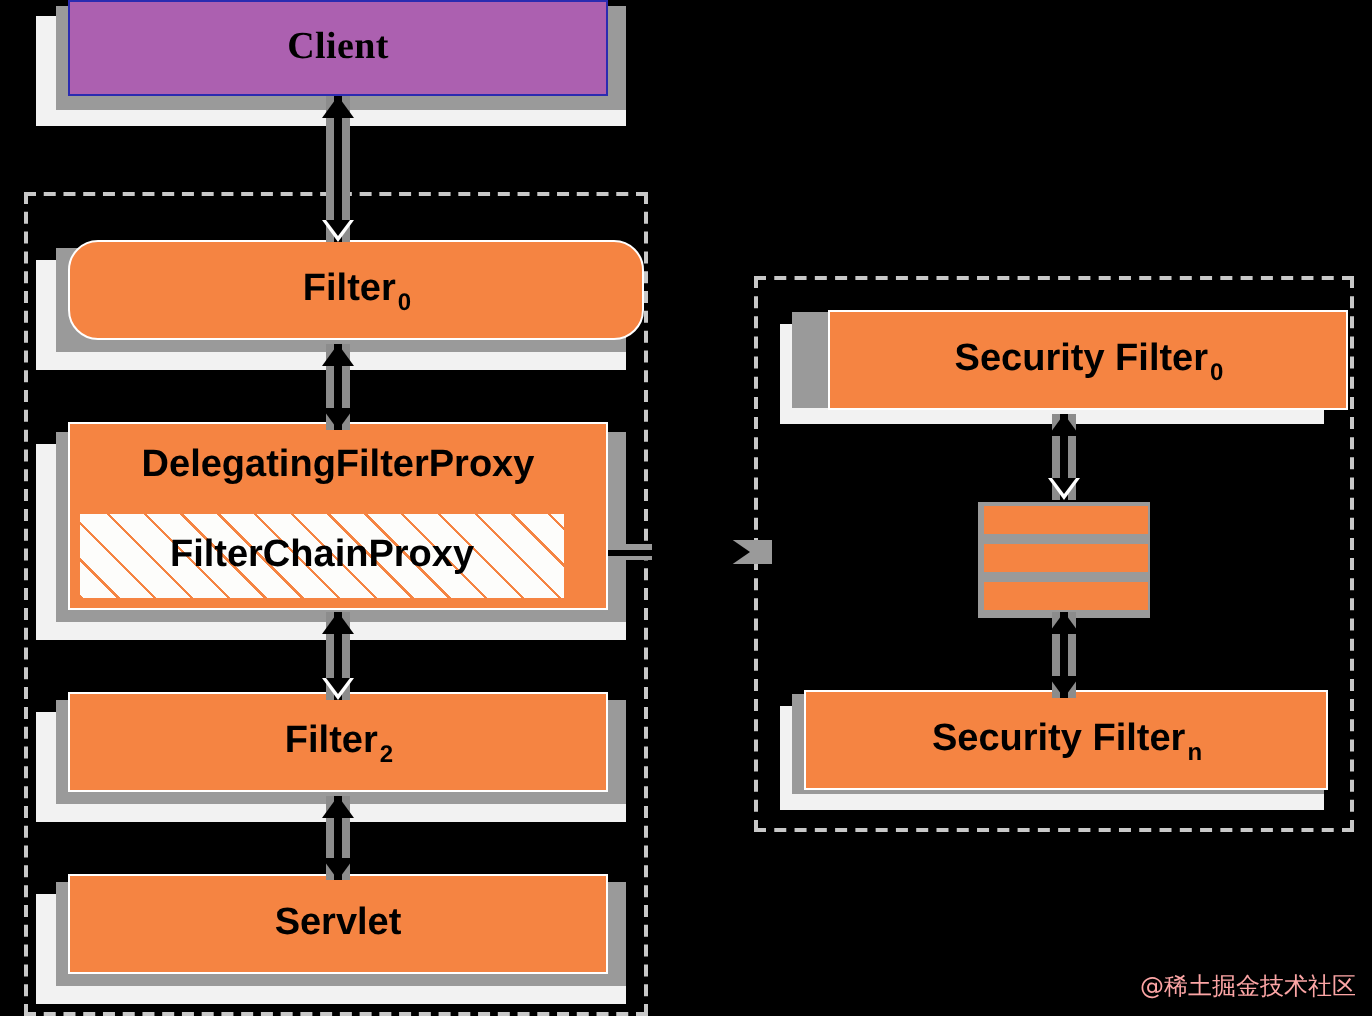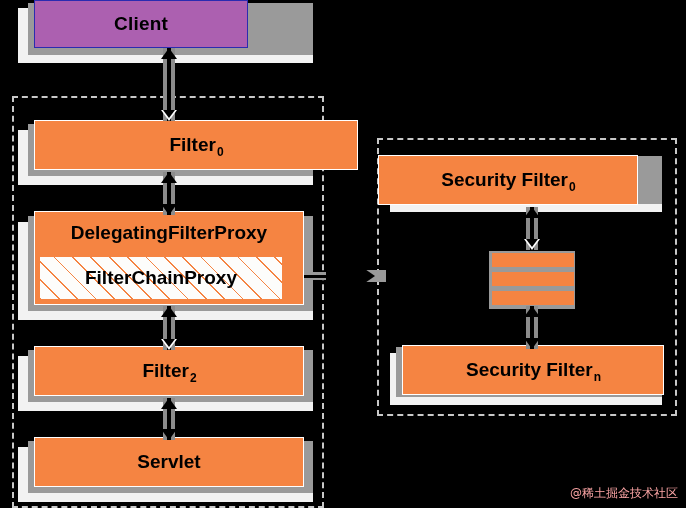--- a/index.html
+++ b/index.html
@@ -256,34 +256,34 @@
 <body>
 
 <div id="canvas">
 
   <div class="group-box" style="left:12px; top:96px; width:312px; height:412px;"></div>
 
   <div class="group-box" style="left:377px; top:138px; width:300px; height:278px;"></div>
 
   <div class="shadow-far" style="left:18px; top:8px; width:295px; height:55px;"></div>
   <div class="shadow-mid" style="left:28px; top:3px; width:285px; height:52px;"></div>
-  <div class="node client-box" style="left:34px; top:0px; width:214px; height:48px;">
+  <div class="node client-box" style="left:34px; top:0px; width:270px; height:48px;font-family:Liberation Serif, serif;">
     <span class="label">Client</span>
   </div>
 
   <div class="arrow-v" style="left:160px; top:48px; width:18px; height:73px;">
     <div class="shaft-outer"></div>
     <div class="shaft-inner"></div>
     <div class="head-up-solid"></div>
     <div class="head-down-hollow"></div>
   </div>
 
   <div class="shadow-far" style="left:18px; top:130px; width:295px; height:55px;"></div>
   <div class="shadow-mid" style="left:28px; top:124px; width:285px; height:52px;"></div>
-  <div class="node orange-box" style="left:34px; top:120px; width:324px; height:50px;">
+  <div class="node orange-box" style="left:34px; top:120px; width:288px; height:50px;border-radius:15px;">
     <span class="label">
       <span>Filter</span><sub>0</sub>
     </span>
   </div>
 
   <div class="arrow-v" style="left:160px; top:172px; width:18px; height:43px;">
     <div class="shaft-outer"></div>
     <div class="shaft-inner"></div>
     <div class="head-up-solid"></div>
     <div class="head-down-solid"></div>
@@ -326,21 +326,21 @@
   </div>
 
   <div class="shadow-far" style="left:18px; top:447px; width:295px; height:55px;"></div>
   <div class="shadow-mid" style="left:28px; top:441px; width:285px; height:52px;"></div>
   <div class="node orange-box" style="left:34px; top:437px; width:270px; height:50px;text-align:center;">
     <span class="label">Servlet</span>
   </div>
 
   <div class="shadow-far" style="left:390px; top:162px; width:272px; height:50px;"></div>
   <div class="shadow-mid" style="left:396px; top:156px; width:266px; height:48px;"></div>
-  <div class="node orange-box" style="left:378px; top:155px; width:260px; height:50px;text-align:right;">
+  <div class="node orange-box" style="left:414px; top:155px; width:260px; height:50px;text-align:right;">
     <span class="label">
       <span>Security Filter</span><sub>0</sub>
     </span>
   </div>
 
   <div class="arrow-v" style="left:523px; top:207px; width:18px; height:43px;">
     <div class="shaft-outer"></div>
     <div class="shaft-inner"></div>
     <div class="head-up-solid"></div>
     <div class="head-down-hollow"></div>

